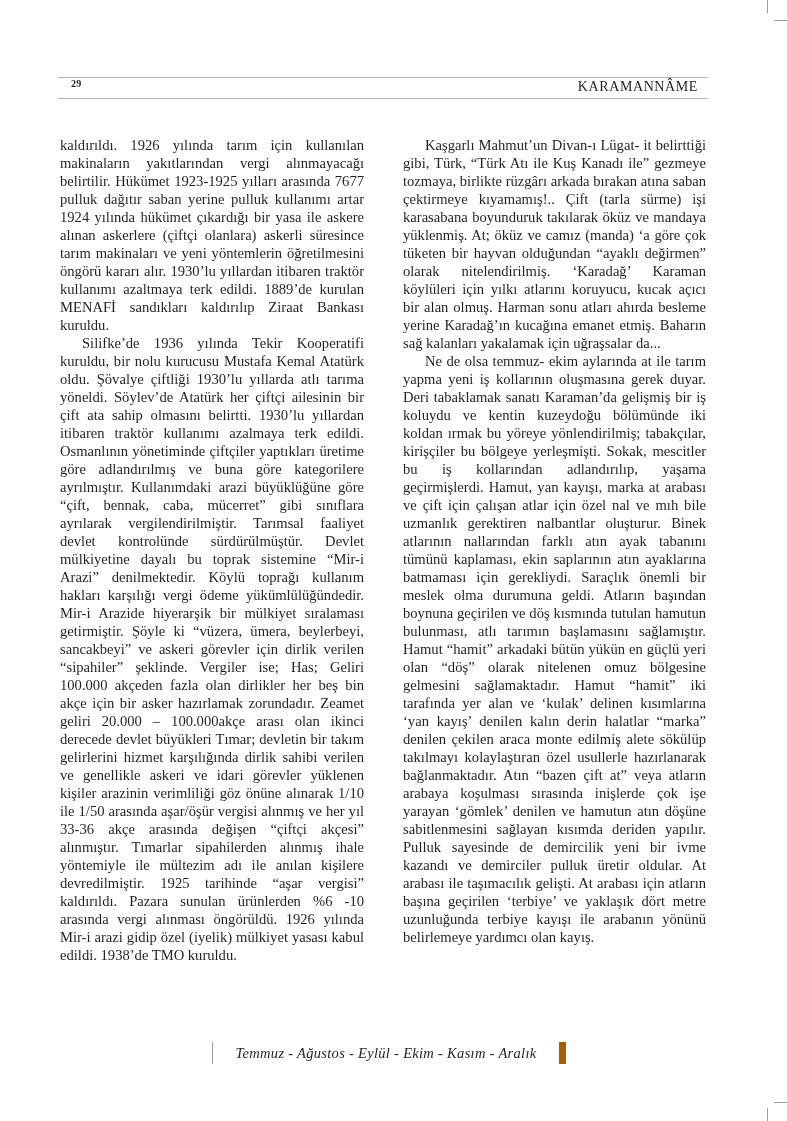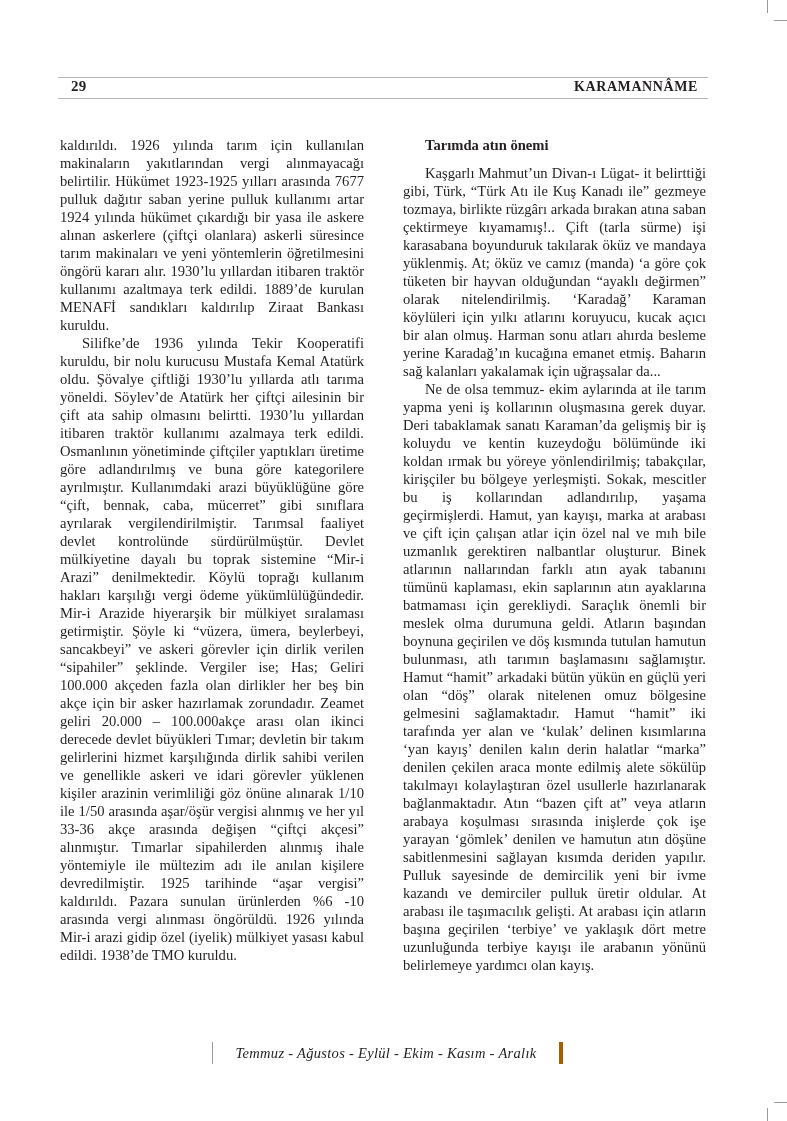--- a/index.html
+++ b/index.html
@@ -1,30 +1,30 @@
 <!DOCTYPE html>
 <html><head>
 <meta charset="utf-8">
 <style>
   html, body { margin: 0; padding: 0; background: #ffffff; }
   body { width: 787px; height: 1121px; position: relative; overflow: hidden;
          font-family: "Liberation Serif", "DejaVu Serif", serif; color: #231f20; }
   .crop { position: absolute; background: #9a9a9a; }
   .hline { position: absolute; left: 58px; width: 650px; height: 1px; background: #b5b5b5; }
-  .page-num { position: absolute; left: 71px; top: 78px; font-size: 15px; font-weight: bold; letter-spacing: 0.2px; }
-  .journal { position: absolute; right: 89px; top: 79px; font-size: 14px; font-weight: bold; letter-spacing: 0.6px; }
+  .page-num { position: absolute; left: 71px; top: 78px; font-size: 10px; font-weight: bold; letter-spacing: 0.2px; }
+  .journal { position: absolute; right: 89px; top: 79px; font-size: 14px; font-weight: normal; letter-spacing: 0.6px; }
   .col { position: absolute; top: 136px; font-size: 14.6px; line-height: 18px; text-align: justify; hyphens: manual; }
   .col.left { left: 60px; width: 304px; }
   .col.right { left: 403px; width: 303px; }
   .col p { margin: 0; }
   .col p + p { }
   .indent { text-indent: 22px; }
   .section-title { font-weight: bold; margin: 0 0 10px 22px; font-size: 14.6px; }
   .footer { position: absolute; top: 1042px; left: 212px; width: 346px; height: 22px;
-            border-left: 1px solid #9a9a9a; border-right: 4px solid #a16207;
+            border-left: 1px solid #9a9a9a; border-right: 7px solid #a16207;
             text-align: center; font-style: italic; font-size: 14.5px; line-height: 22px; letter-spacing: 0.3px; color: #231f20; }
 </style>
 </head>
 <body>
 
 <div class="crop" style="left:767px; top:0; width:1px; height:13px;"></div>
 <div class="crop" style="left:774px; top:20px; width:13px; height:1px;"></div>
 <div class="crop" style="left:774px; top:1102px; width:13px; height:1px;"></div>
 <div class="crop" style="left:767px; top:1108px; width:1px; height:13px;"></div>
 
@@ -32,18 +32,17 @@
 <div class="page-num">29</div>
 <div class="journal">KARAMANNÂME</div>
 <div class="hline" style="top:98px;"></div>
 
 <div class="col left">
   <p>kaldırıldı. 1926 yılında tarım için kullanılan makinaların yakıtlarından vergi alınmayacağı belirtilir. Hükümet 1923-1925 yılları arasında 7677 pulluk dağıtır saban yerine pulluk kullanımı artar 1924 yılında hükümet çıkardığı bir yasa ile askere alınan askerlere (çiftçi olanlara) askerli süresince tarım makinaları ve yeni yöntemlerin öğretilmesini öngörü kararı alır. 1930’lu yıllardan itibaren traktör kullanımı azaltmaya terk edildi. 1889’de kurulan MENAFİ sandıkları kaldırılıp Ziraat Bankası kuruldu.</p>
   <p class="indent">Silifke’de 1936 yılında Tekir Kooperatifi kuruldu, bir nolu kurucusu Mustafa Kemal Atatürk oldu. Şövalye çiftliği 1930’lu yıllarda atlı tarıma yöneldi. Söylev’de Atatürk her çiftçi ailesinin bir çift ata sahip olmasını belirtti. 1930’lu yıllardan itibaren traktör kullanımı azalmaya terk edildi. Osmanlının yönetiminde çiftçiler yaptıkları üretime göre adlandırılmış ve buna göre kategorilere ayrılmıştır. Kullanımdaki arazi büyüklüğüne göre “çift, bennak, caba, mücerret” gibi sınıflara ayrılarak vergilendirilmiştir. Tarımsal faaliyet devlet kontrolünde sürdürülmüştür. Devlet mülkiyetine dayalı bu toprak sistemine “Mir-i Arazi” denilmektedir. Köylü toprağı kullanım hakları karşılığı vergi ödeme yükümlülüğündedir. Mir-i Arazide hiyerarşik bir mülkiyet sıralaması getirmiştir. Şöyle ki “vüzera, ümera, beylerbeyi, sancakbeyi” ve askeri görevler için dirlik verilen “sipahiler” şeklinde. Vergiler ise; Has; Geliri 100.000 akçeden fazla olan dirlikler her beş bin akçe için bir asker hazırlamak zorundadır. Zeamet geliri 20.000 – 100.000akçe arası olan ikinci derecede devlet büyükleri Tımar; devletin bir takım gelirlerini hizmet karşılığında dirlik sahibi verilen ve genellikle askeri ve idari görevler yüklenen kişiler arazinin verimliliği göz önüne alınarak 1/10 ile 1/50 arasında aşar/öşür vergisi alınmış ve her yıl 33-36 akçe arasında değişen “çiftçi akçesi” alınmıştır. Tımarlar sipahilerden alınmış ihale yöntemiyle ile mültezim adı ile anılan kişilere devredilmiştir. 1925 tarihinde “aşar vergisi” kaldırıldı. Pazara sunulan ürünlerden %6 -10 arasında vergi alınması öngörüldü. 1926 yılında Mir-i arazi gidip özel (iyelik) mülkiyet yasası kabul edildi. 1938’de TMO kuruldu.</p>
 </div>
 
 <div class="col right">
-  <div class="section-title">Tarımda atın önemi</div>
   <p class="indent">Kaşgarlı Mahmut’un Divan-ı Lügat- it belirttiği gibi, Türk, “Türk Atı ile Kuş Kanadı ile” gezmeye tozmaya, birlikte rüzgârı arkada bırakan atına saban çektirmeye kıyamamış!.. Çift (tarla sürme) işi karasabana boyunduruk takılarak öküz ve mandaya yüklenmiş. At; öküz ve camız (manda) ‘a göre çok tüketen bir hayvan olduğundan “ayaklı değirmen” olarak nitelendirilmiş. ‘Karadağ’ Karaman köylüleri için yılkı atlarını koruyucu, kucak açıcı bir alan olmuş. Harman sonu atları ahırda besleme yerine Karadağ’ın kucağına emanet etmiş. Baharın sağ kalanları yakalamak için uğraşsalar da...</p>
   <p class="indent">Ne de olsa temmuz- ekim aylarında at ile tarım yapma yeni iş kollarının oluşmasına gerek duyar. Deri tabaklamak sanatı Karaman’da gelişmiş bir iş koluydu ve kentin kuzeydoğu bölümünde iki koldan ırmak bu yöreye yönlendirilmiş; tabakçılar, kirişçiler bu bölgeye yerleşmişti. Sokak, mescitler bu iş kollarından adlandırılıp, yaşama geçirmişlerdi. Hamut, yan kayışı, marka at arabası ve çift için çalışan atlar için özel nal ve mıh bile uzmanlık gerektiren nalbantlar oluşturur. Binek atlarının nallarından farklı atın ayak tabanını tümünü kaplaması, ekin saplarının atın ayaklarına batmaması için gerekliydi. Saraçlık önemli bir meslek olma durumuna geldi. Atların başından boynuna geçirilen ve döş kısmında tutulan hamutun bulunması, atlı tarımın başlamasını sağlamıştır. Hamut “hamit” arkadaki bütün yükün en güçlü yeri olan “döş” olarak nitelenen omuz bölgesine gelmesini sağlamaktadır. Hamut “hamit” iki tarafında yer alan ve ‘kulak’ delinen kısımlarına ‘yan kayış’ denilen kalın derin halatlar “marka” denilen çekilen araca monte edilmiş alete sökülüp takılmayı kolaylaştıran özel usullerle hazırlanarak bağlanmaktadır. Atın “bazen çift at” veya atların arabaya koşulması sırasında inişlerde çok işe yarayan ‘gömlek’ denilen ve hamutun atın döşüne sabitlenmesini sağlayan kısımda deriden yapılır. Pulluk sayesinde de demircilik yeni bir ivme kazandı ve demirciler pulluk üretir oldular. At arabası ile taşımacılık gelişti. At arabası için atların başına geçirilen ‘terbiye’ ve yaklaşık dört metre uzunluğunda terbiye kayışı ile arabanın yönünü belirlemeye yardımcı olan kayış.</p>
 </div>
 
 <div class="footer">Temmuz - Ağustos - Eylül - Ekim - Kasım - Aralık</div>
 
 </body></html>

